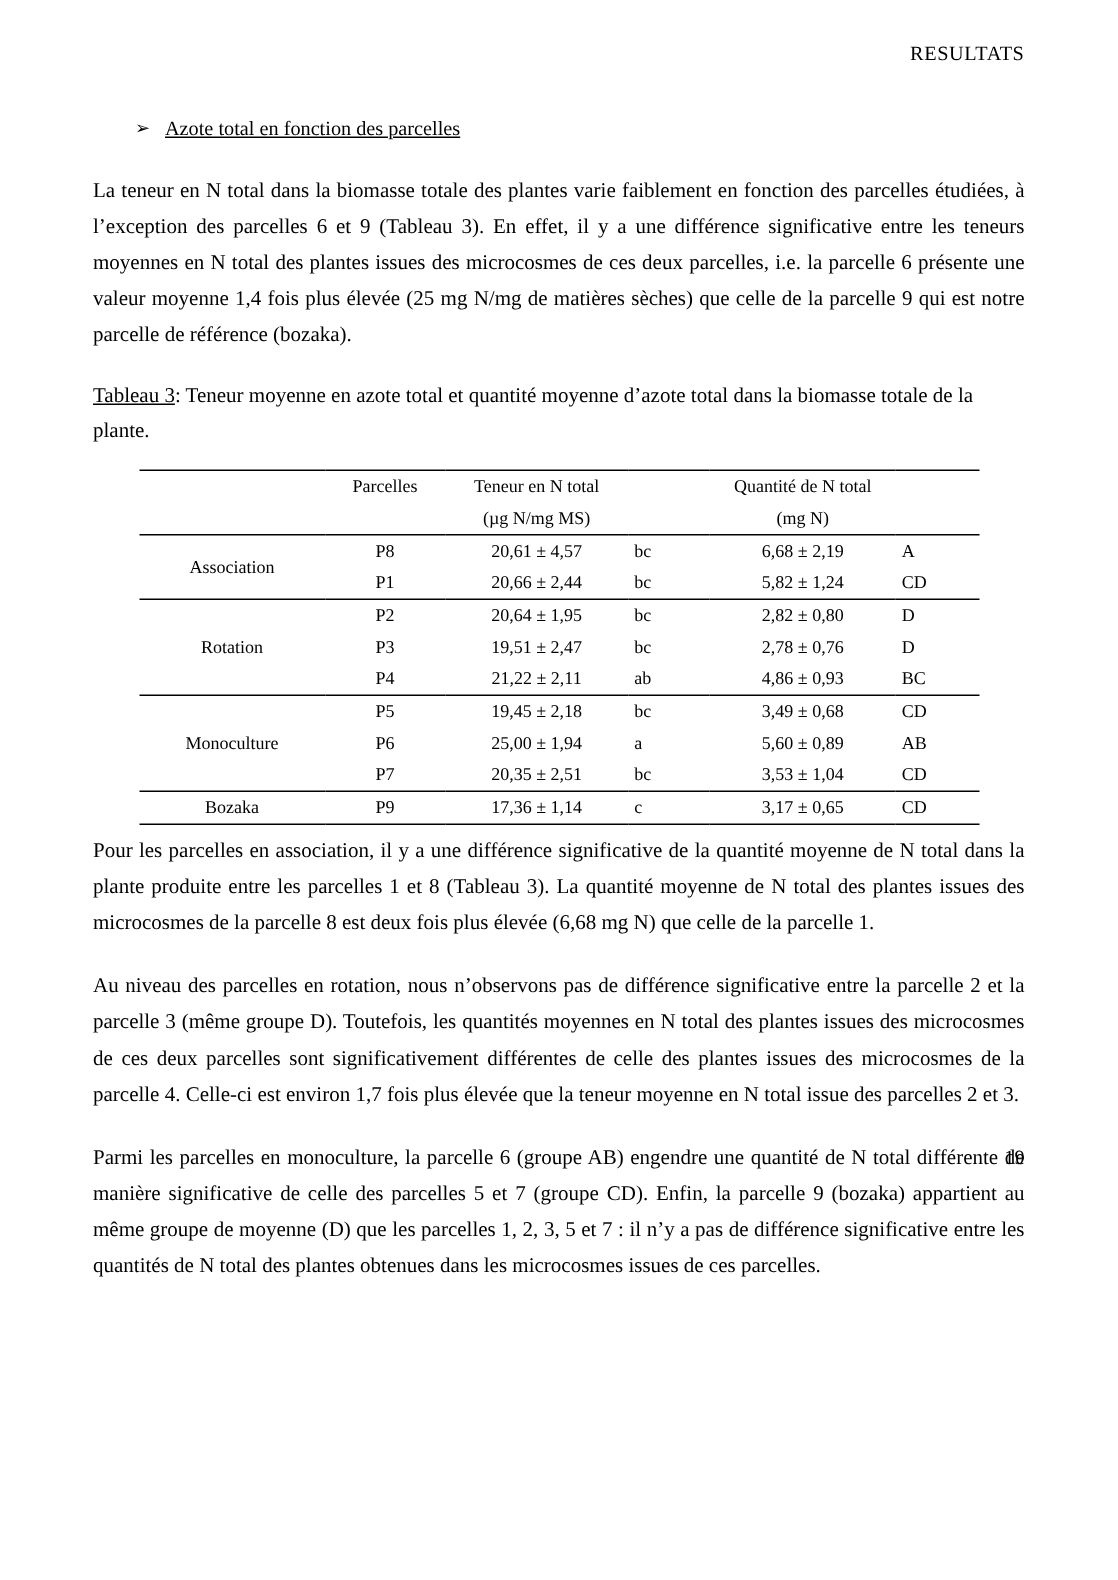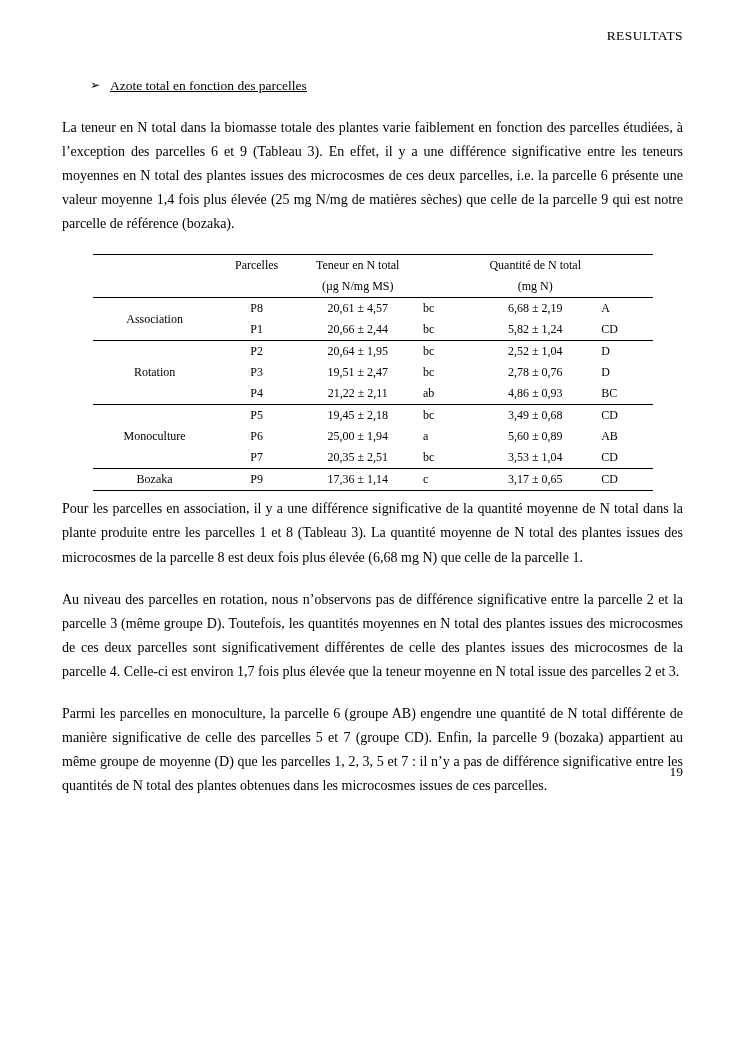--- a/index.html
+++ b/index.html
@@ -122,20 +122,23 @@
 
   <div class="header-right">RESULTATS</div>
 
   <div class="bullet-line">
     <span class="bullet-marker">➢</span>
     <span class="bullet-text">Azote total en fonction des parcelles</span>
   </div>
 
   <p class="body-par">La teneur en N total dans la biomasse totale des plantes varie faiblement en fonction des parcelles étudiées, à l’exception des parcelles 6 et 9 (Tableau 3). En effet, il y a une différence significative entre les teneurs moyennes en N total des plantes issues des microcosmes de ces deux parcelles, i.e. la parcelle 6 présente une valeur moyenne 1,4 fois plus élevée (25 mg N/mg de matières sèches) que celle de la parcelle 9 qui est notre parcelle de référence (bozaka).</p>
 
+  <div class="caption">
+    <span class="cap-label">Tableau 3</span><span>: Teneur moyenne en azote total et quantité moyenne d’azote total dans la biomasse totale de la plante.</span>
+  </div>
 
   <table class="data">
     <tbody>
       <tr class="hdr-row top-rule">
         <td class="cell-group"></td>
         <td class="cell-parc">Parcelles</td>
         <td class="cell-val" colspan="1">Teneur en N total</td>
         <td class="cell-letter"></td>
         <td class="cell-val">Quantité de N total</td>
         <td class="cell-letter"></td>
@@ -163,21 +166,21 @@
         <td class="cell-letter">bc</td>
         <td class="cell-val">5,82 ± 1,24</td>
         <td class="cell-letter">CD</td>
       </tr>
 
       <tr class="grp-sep-top">
         <td class="cell-group" rowspan="3">Rotation</td>
         <td class="cell-parc">P2</td>
         <td class="cell-val">20,64 ± 1,95</td>
         <td class="cell-letter">bc</td>
-        <td class="cell-val">2,52 ± 1,04</td>
+        <td class="cell-val">2,82 ± 0,80</td>
         <td class="cell-letter">D</td>
       </tr>
       <tr>
         <td class="cell-parc">P3</td>
         <td class="cell-val">19,51 ± 2,47</td>
         <td class="cell-letter">bc</td>
         <td class="cell-val">2,78 ± 0,76</td>
         <td class="cell-letter">D</td>
       </tr>
       <tr>

